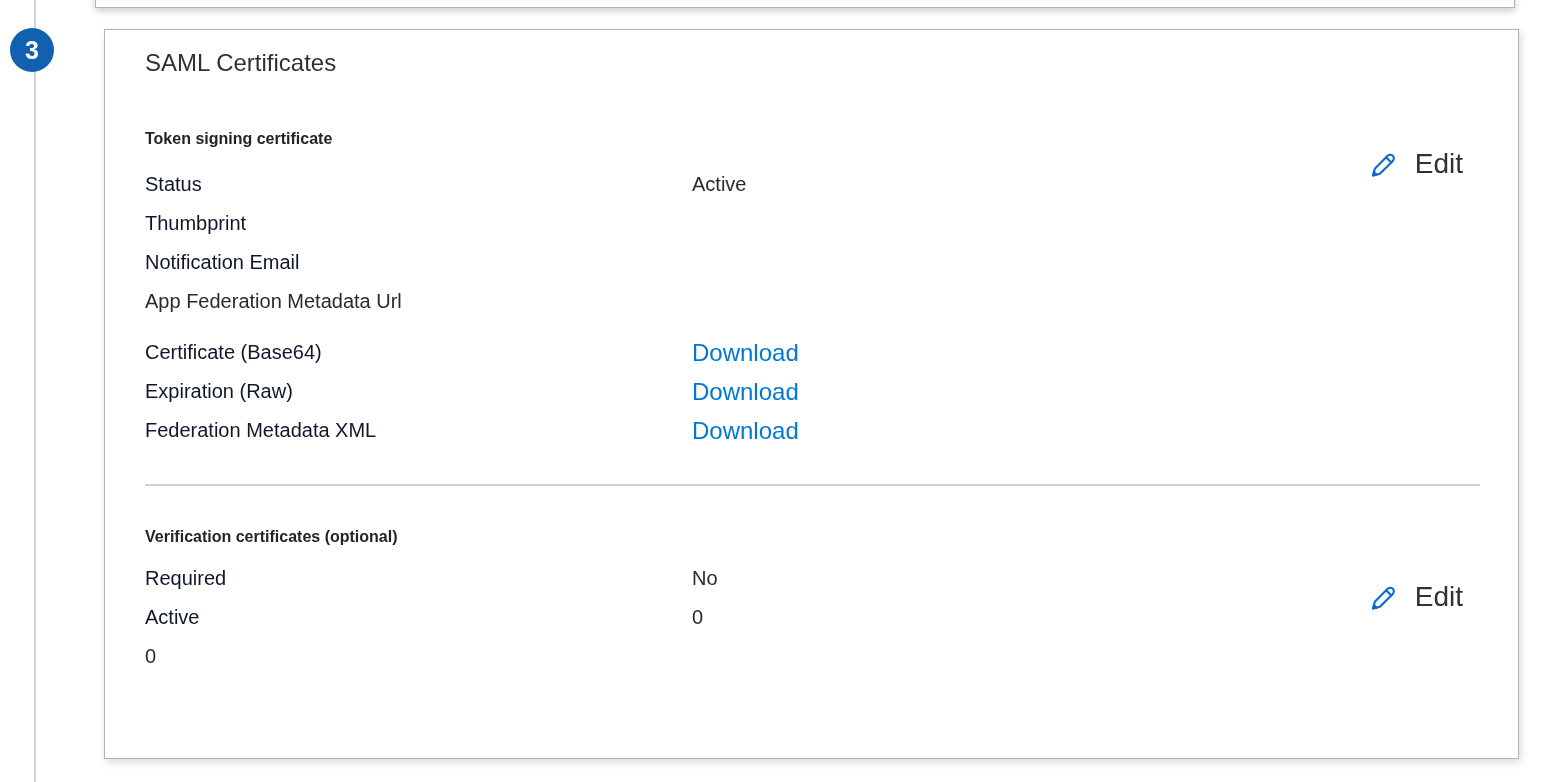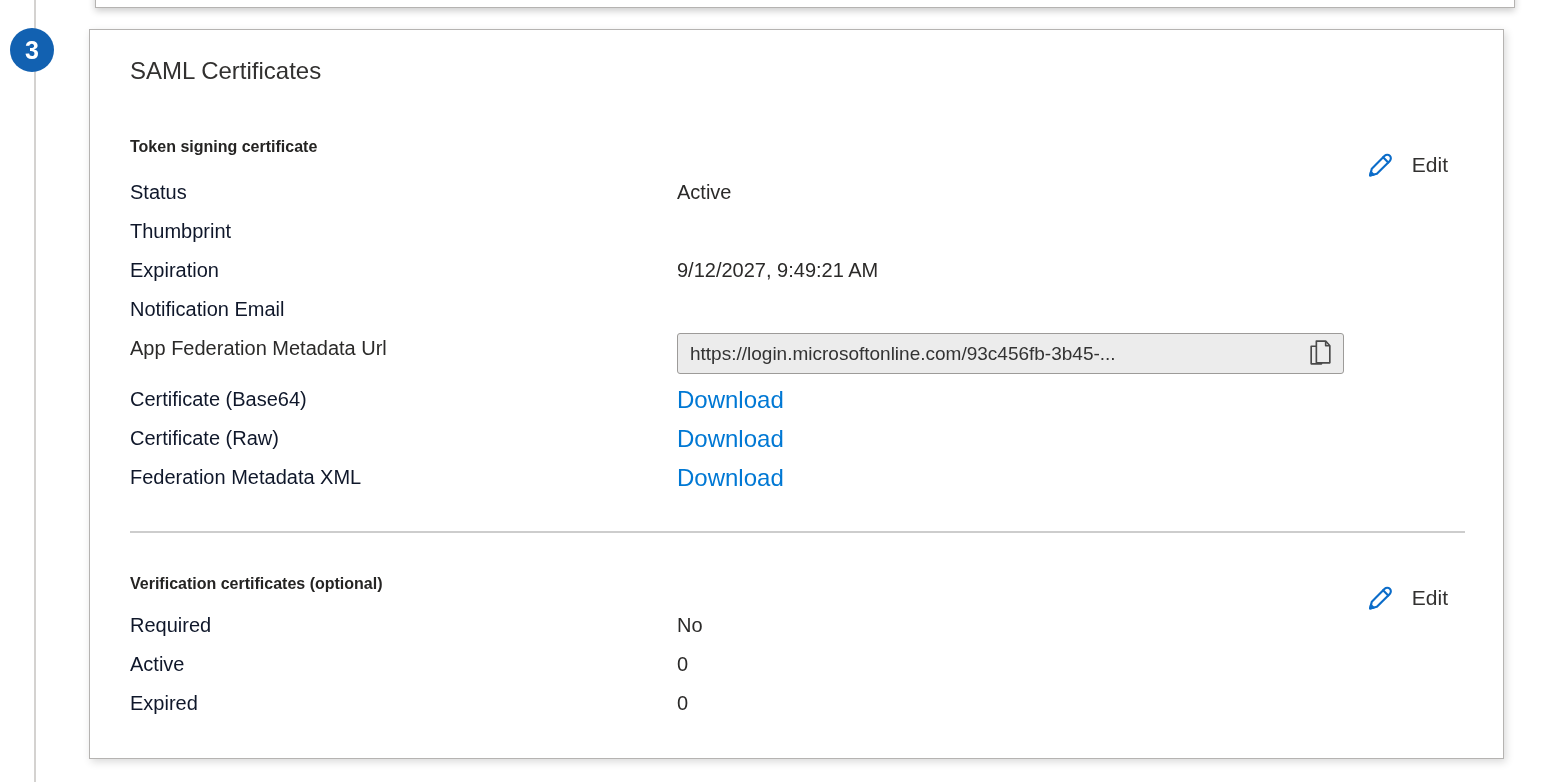--- a/index.html
+++ b/index.html
@@ -25,26 +25,26 @@
     display:flex; align-items:center; justify-content:center;
   }
   .prev-card {
     position:absolute; left:95px; top:-42px;
     width:1420px; height:50px;
     background:#ffffff;
     border:1.5px solid #b5b3b1;
     box-shadow:0 3px 7px rgba(0,0,0,0.20);
   }
   .card {
-    position:absolute; left:89px; top:29px;
+    position:absolute; left:104px; top:29px;
     width:1415px; height:730px;
     background:#ffffff;
     border:1.5px solid #b5b3b1;
     box-shadow:2px 3px 8px rgba(0,0,0,0.15);
-    padding:26px 40px 0 40px;
+    padding:18px 40px 0 40px;
   }
   .card-title {
     font-size:24px; line-height:30px; font-weight:400;
     color:#323130; margin:0 0 47px 0;
   }
   .section-heading {
     font-size:16px; line-height:28px; font-weight:700;
     color:#252423; margin:0 0 12px 0;
   }
   .verification-heading { margin-top:37px; margin-bottom:8px; }
@@ -71,23 +71,23 @@
   .download-link {
     color:#0078d4; text-decoration:none; cursor:pointer; font-size:24px;
   }
   .divider {
     border:none; border-top:2px solid #cdcdcd;
     margin:34px 0 0 0; width:1335px;
   }
   .edit-btn {
     position:absolute; right:55px;
     background:none; border:none; padding:0;
-    display:flex; align-items:center; gap:15px;
+    display:flex; align-items:flex-start; gap:15px;
     font-family:"Liberation Sans", sans-serif;
-    font-size:21px; color:#323130; cursor:pointer;
+    font-size:28px; color:#323130; cursor:pointer;
   }
   .edit-btn.first { top:118px; }
   .edit-btn.second { top:551px; }
 </style>
 </head>
 <body>
 
 <div class="connector"></div>
 <div class="step-badge">3</div>
 <div class="prev-card"></div>
@@ -120,65 +120,48 @@
   <div class="section-heading">Token signing certificate</div>
 
   <div class="row">
     <span class="label">Status</span>
     <span class="value">Active</span>
   </div>
   <div class="row">
     <span class="label">Thumbprint</span>
   </div>
   <div class="row">
-    <span class="label">Expiration</span>
-    <span class="value">9/12/2027, 9:49:21 AM</span>
-  </div>
-  <div class="row">
     <span class="label">Notification Email</span>
   </div>
 
   <div class="url-row">
     <span class="label">App Federation Metadata Url</span>
-    <div class="url-box">
-      <span class="url-text">https://login.microsoftonline.com/93c456fb-3b45-...</span>
-      <button class="copy-btn">
-        <span style="display:flex;">
-          <svg width="25" height="29" viewBox="0 0 24 28" fill="none" stroke="#4a4a4a" stroke-width="1.6" stroke-linejoin="round">
-            <path d="M3 7 h10 v17 h-10 z" fill="#ececec"></path>
-            <path d="M8 2 h9 l4 4.5 v16.5 h-13 z" fill="#ececec"></path>
-            <path d="M17 2 v4.5 h4" fill="none"></path>
-          </svg>
-        </span>
-      </button>
-    </div>
   </div>
 
   <div class="row">
     <span class="label">Certificate (Base64)</span>
     <a class="download-link">Download</a>
   </div>
   <div class="row">
-    <span class="label">Certificate (Raw)</span>
+    <span class="label">Expiration (Raw)</span>
     <a class="download-link">Download</a>
   </div>
   <div class="row">
     <span class="label">Federation Metadata XML</span>
     <a class="download-link">Download</a>
   </div>
 
   <hr class="divider">
 
   <div class="section-heading verification-heading">Verification certificates (optional)</div>
 
   <div class="row">
     <span class="label">Required</span>
     <span class="value">No</span>
   </div>
   <div class="row">
     <span class="label">Active</span>
     <span class="value">0</span>
   </div>
   <div class="row">
-    <span class="label">Expired</span>
     <span class="value">0</span>
   </div>
 </div>
 
 </body></html>

